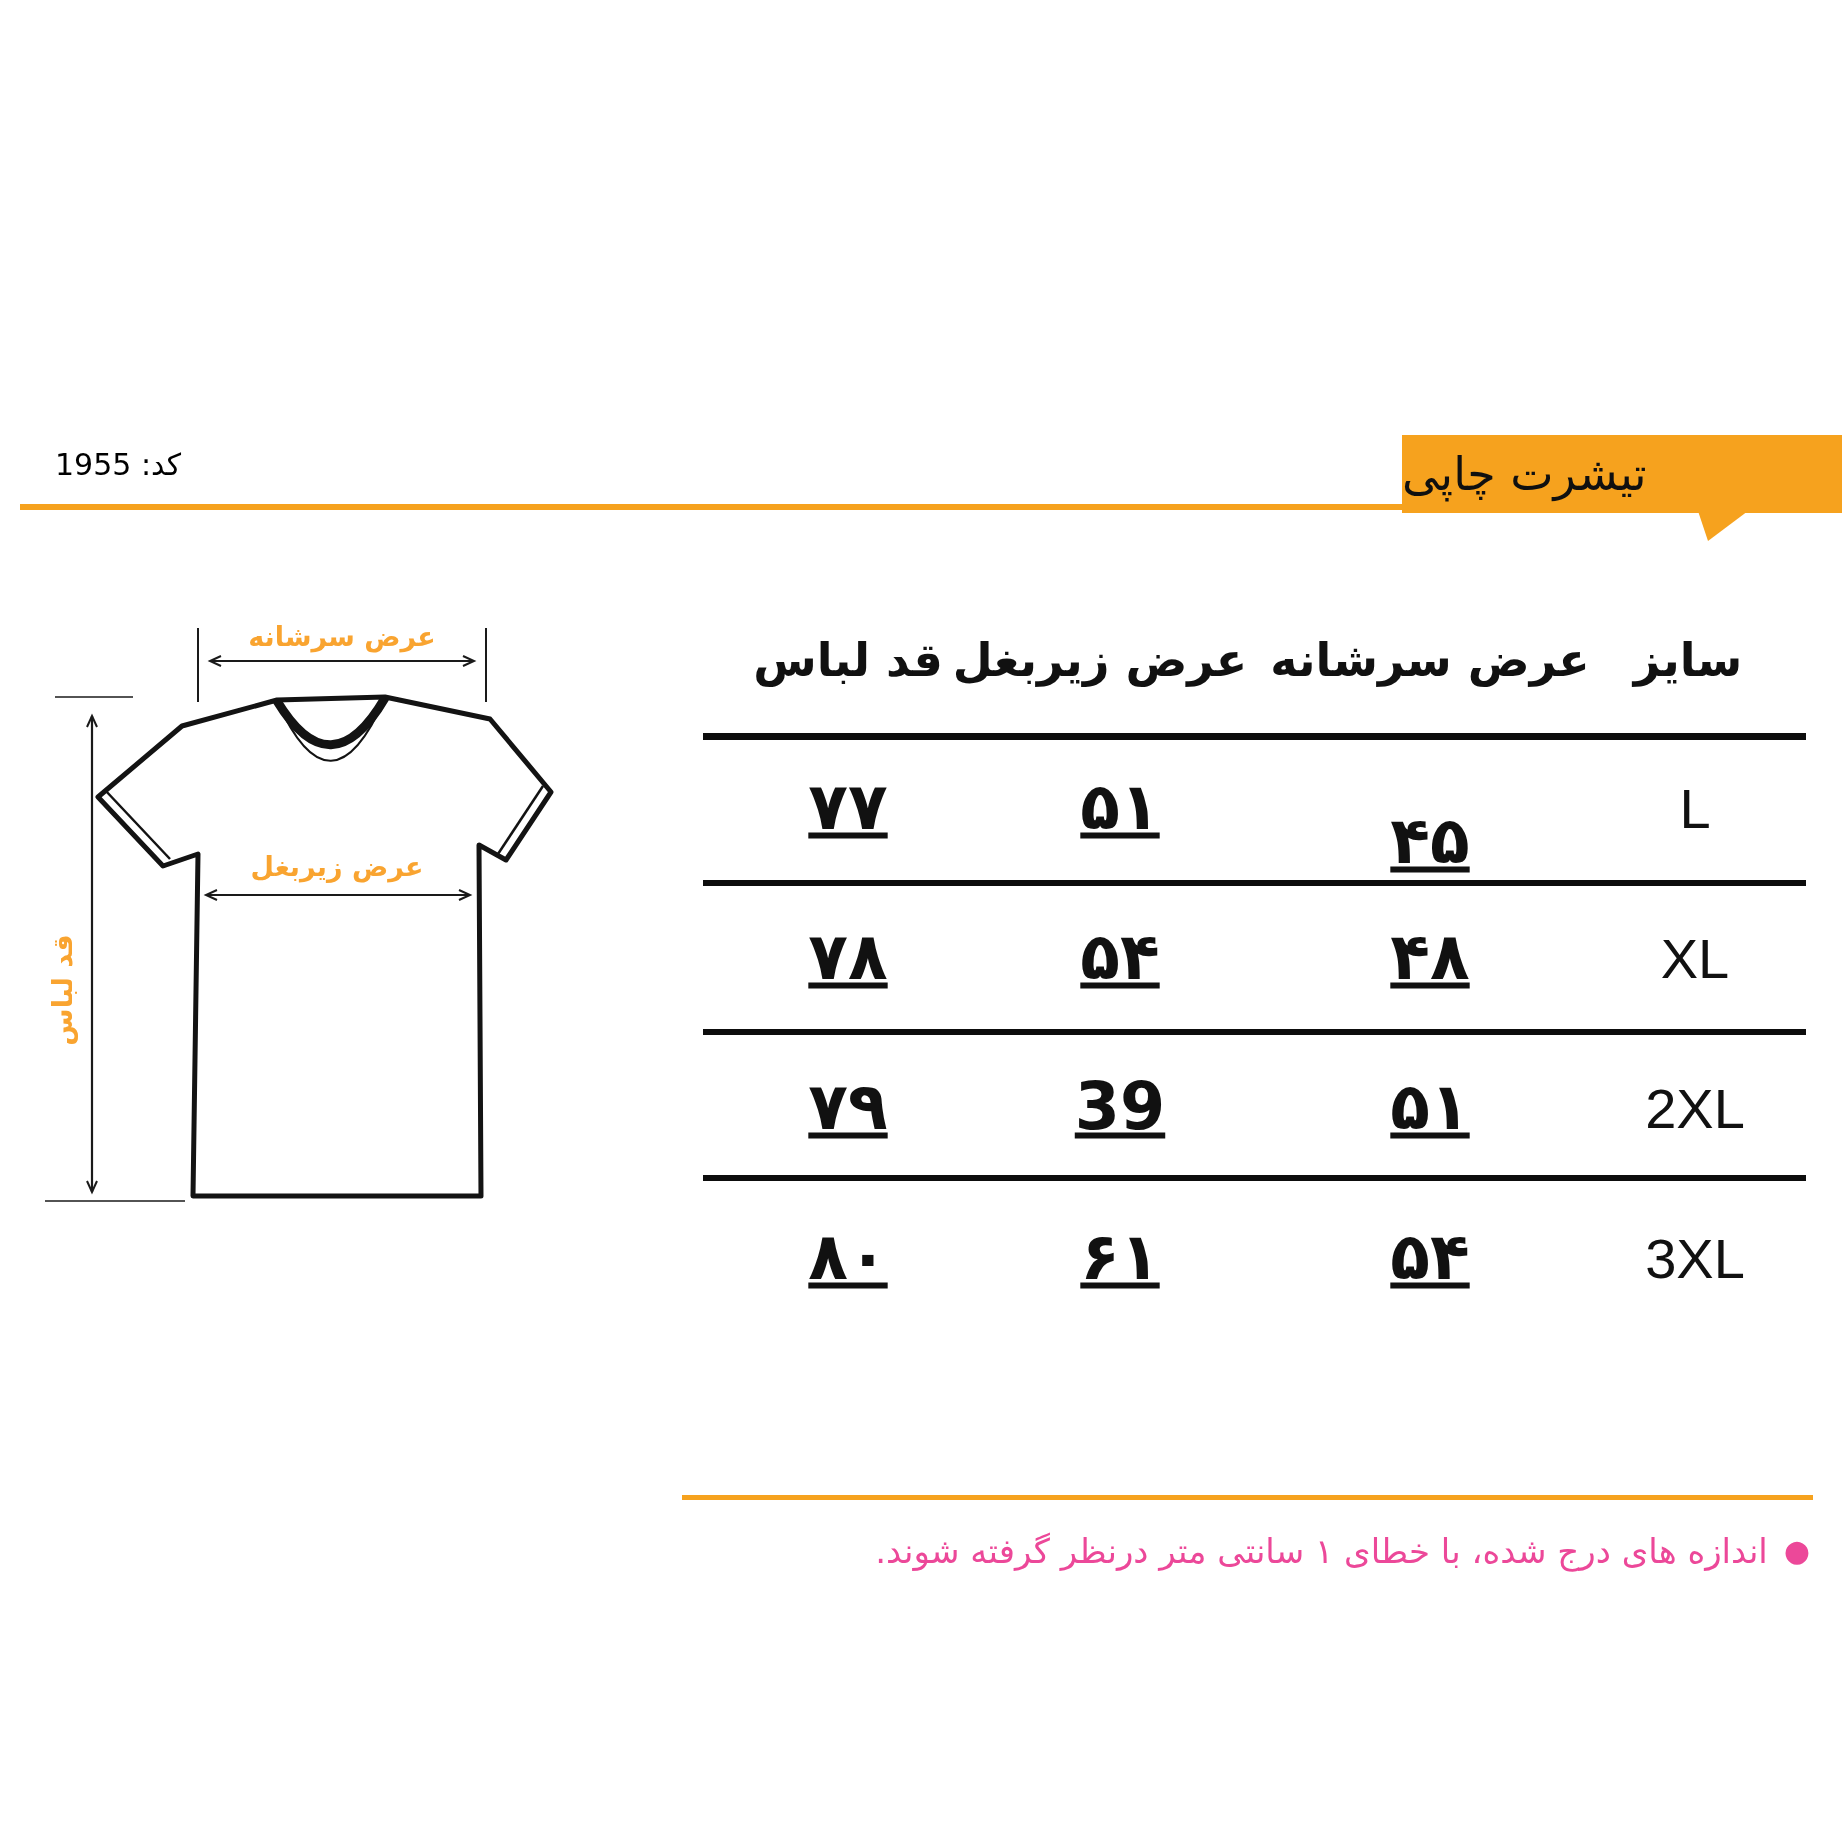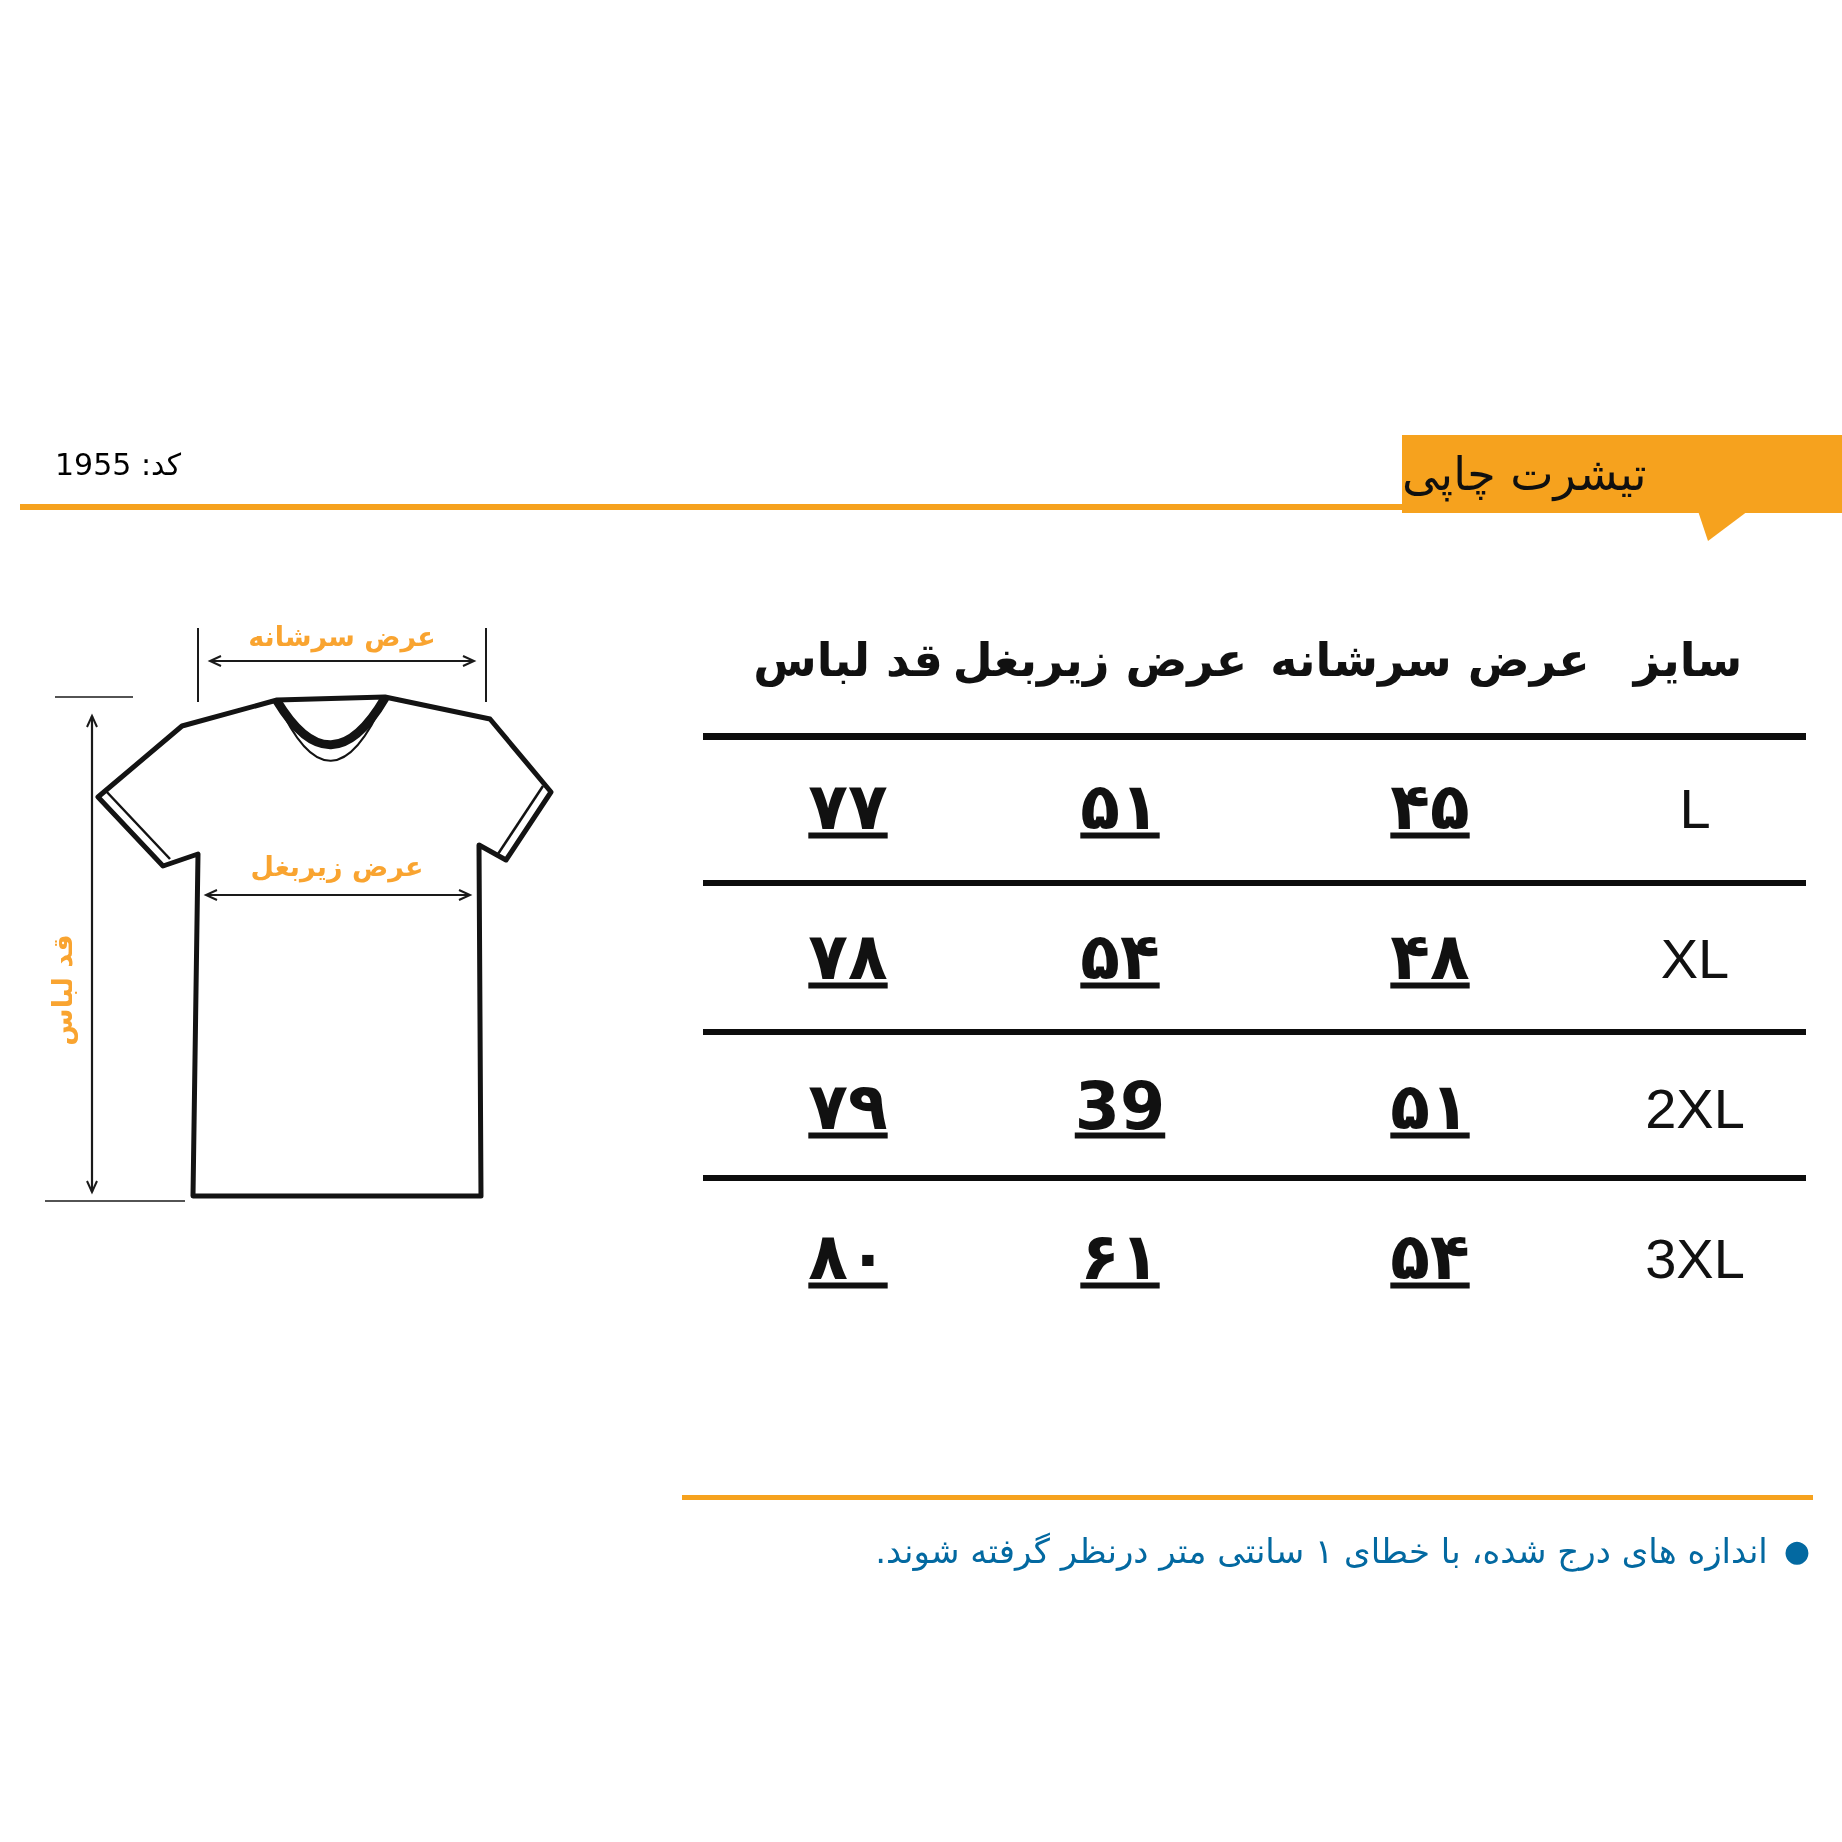--- a/index.html
+++ b/index.html
@@ -49,21 +49,21 @@
   .cell{font-size:65px;font-weight:bold;text-decoration:underline;}
   .size-cell{
     font-size:56px;font-weight:400;direction:ltr;
     font-family:"Liberation Sans","DejaVu Sans",sans-serif;
   }
   .footer-line{
     top:1495px;left:682px;width:1131px;height:5px;background:var(--accent);
   }
   .footer-note{
     top:1526px;right:32px;direction:rtl;font-size:34px;line-height:1.5;
-    color:#0369a1;white-space:nowrap;
+    color:#ec4899;white-space:nowrap;
   }
   .footer-note .bullet{font-size:30px;margin-left:16px;vertical-align:2px;}
   svg text{
     font-family:"DejaVu Sans",sans-serif;font-weight:bold;
     fill:var(--label-orange);font-size:27px;
   }
 </style>
 </head>
 <body>
 
@@ -113,21 +113,21 @@
     <div class="abs rule r1"></div>
     <div class="abs rule r2"></div>
     <div class="abs rule r3"></div>
 
     <div class="th" style="left:1688px;top:660px">سایز</div>
     <div class="th" style="left:1430px;top:660px">عرض سرشانه</div>
     <div class="th" style="left:1100px;top:660px">عرض زیربغل</div>
     <div class="th" style="left:848px;top:660px">قد لباس</div>
 
     <div class="size-cell" style="left:1695px;top:808px">L</div>
-    <div class="cell" style="left:1430px;top:806px">۴۵</div>
+    <div class="cell" style="left:1430px;top:840px">۴۵</div>
     <div class="cell" style="left:1120px;top:806px">۵۱</div>
     <div class="cell" style="left:848px;top:806px">۷۷</div>
 
     <div class="size-cell" style="left:1695px;top:958px">XL</div>
     <div class="cell" style="left:1430px;top:956px">۴۸</div>
     <div class="cell" style="left:1120px;top:956px">۵۴</div>
     <div class="cell" style="left:848px;top:956px">۷۸</div>
 
     <div class="size-cell" style="left:1695px;top:1108px">2XL</div>
     <div class="cell" style="left:1430px;top:1106px">۵۱</div>

